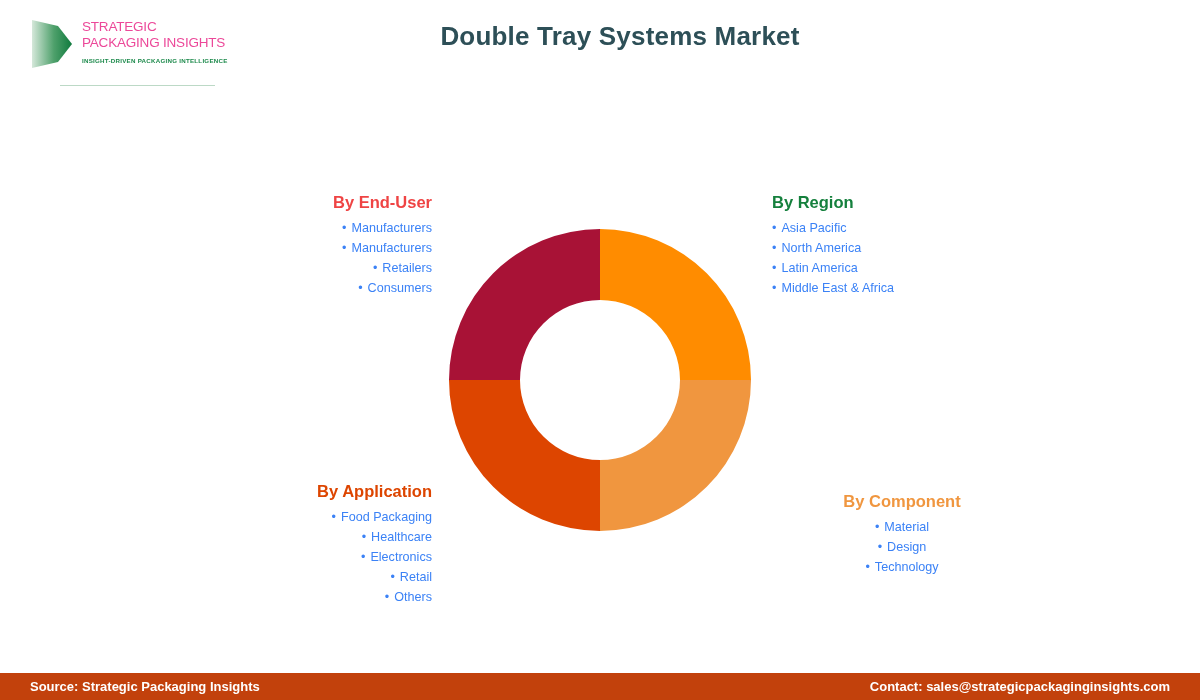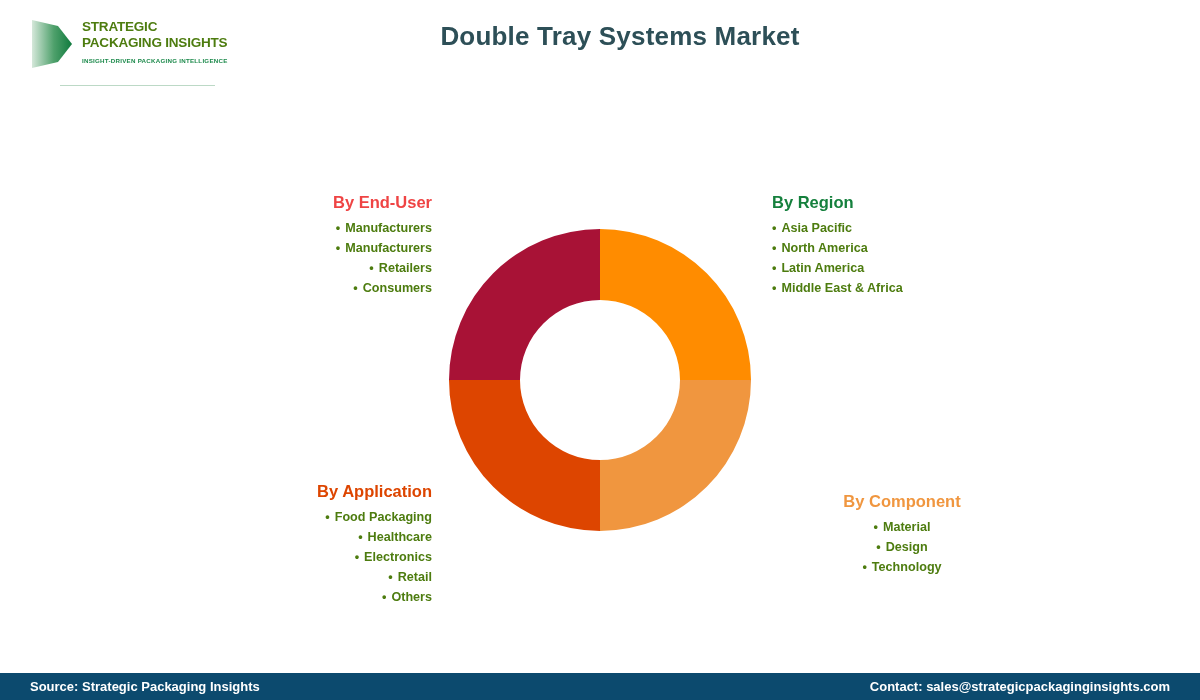--- a/index.html
+++ b/index.html
@@ -32,22 +32,22 @@
     height: 56px;
   }
   #logo-text {
     position: absolute;
     left: 58px;
     top: 5px;
     width: 135px;
   }
   .logo-line {
     font-size: 13.5px;
-    font-weight: bold;
-    color: #4d7c0f;
+    font-weight: normal;
+    color: #ec4899;
     letter-spacing: -0.2px;
     line-height: 16px;
     white-space: nowrap;
   }
   #logo-tagline {
     font-size: 6.2px;
     font-weight: bold;
     color: #1d8a4c;
     letter-spacing: 0.25px;
     margin-top: 6px;
@@ -93,24 +93,24 @@
     margin: 0 0 6px 0;
     white-space: nowrap;
   }
   .seg-list {
     list-style: none;
     margin: 0;
     padding: 0;
   }
   .seg-list li {
     font-size: 12.6px;
-    color: #4d7c0f;
+    color: #3b82f6;
     line-height: 20px;
     white-space: nowrap;
-    font-weight: 700;
+    font-weight: 400;
   }
   .seg-list li .dot { margin-right: 5px; }
 
   .align-right { text-align: right; }
   .align-left  { text-align: left;  }
 
   #block-end-user    { left: 200px; top: 193px; width: 232px; }
   #block-region      { left: 772px; top: 193px; width: 260px; }
   #block-application { left: 190px; top: 482px; width: 242px; }
   #block-component   { left: 772px; top: 492px; width: 260px; text-align: center; }
@@ -206,16 +206,16 @@
 
 <div class="seg-block align-left" id="block-component">
   <div class="seg-heading" style="color: rgb(240, 150, 63);">By Component</div>
   <ul class="seg-list">
     <li><span class="dot">•</span><span>Material</span></li>
     <li><span class="dot">•</span><span>Design</span></li>
     <li><span class="dot">•</span><span>Technology</span></li>
   </ul>
 </div>
 
-<div id="footer-bar" style="background: #0c4a6e;">
+<div id="footer-bar" style="background: #c2410c;">
   <div class="footer-text">Source: Strategic Packaging Insights</div>
   <div class="footer-text">Contact: sales@strategicpackaginginsights.com</div>
 </div>
 
 </body></html>

